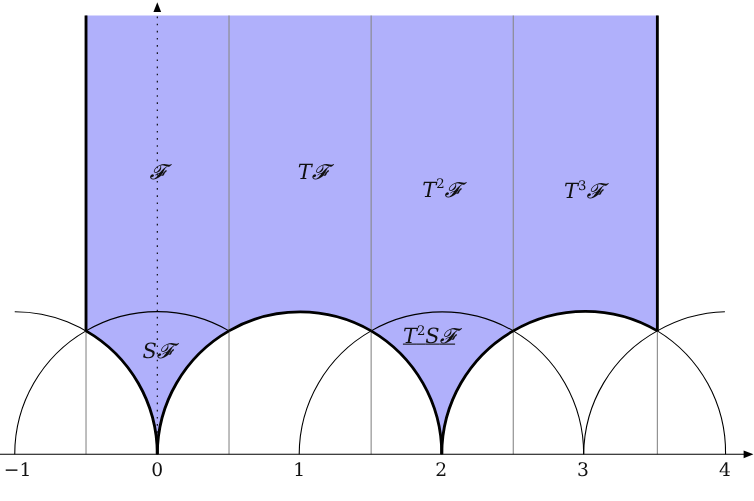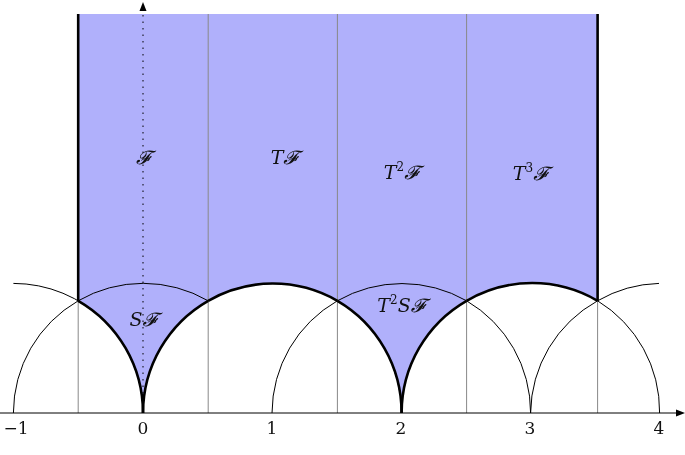--- a/index.html
+++ b/index.html
@@ -85,15 +85,15 @@
 </div>
 <div class="region-label" style="left:401px; top:172px;">
   <span>T</span><sup>2</sup><span>𝓕</span>
 </div>
 <div class="region-label" style="left:530px; top:157px;margin-top:16px;">
   <span>T</span><sup>3</sup><span>𝓕</span>
 </div>
 <div class="region-label" style="left:143px; top:319px;">
   <span>S</span><span>𝓕</span>
 </div>
-<div class="region-label" style="left:401px; top:305px;">
+<div class="region-label" style="left:390px; top:305px;text-decoration:underline;">
   <span>T</span><sup>2</sup><span>S</span><span>𝓕</span>
 </div>
 
 </body></html>

